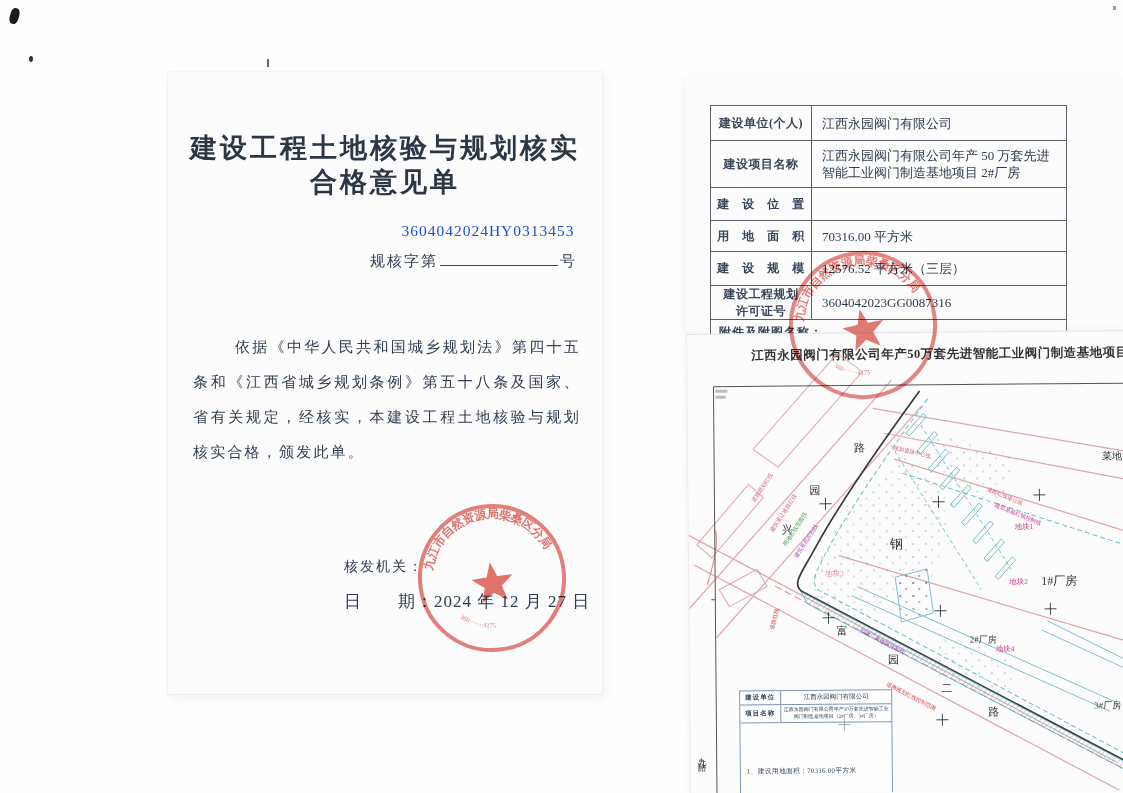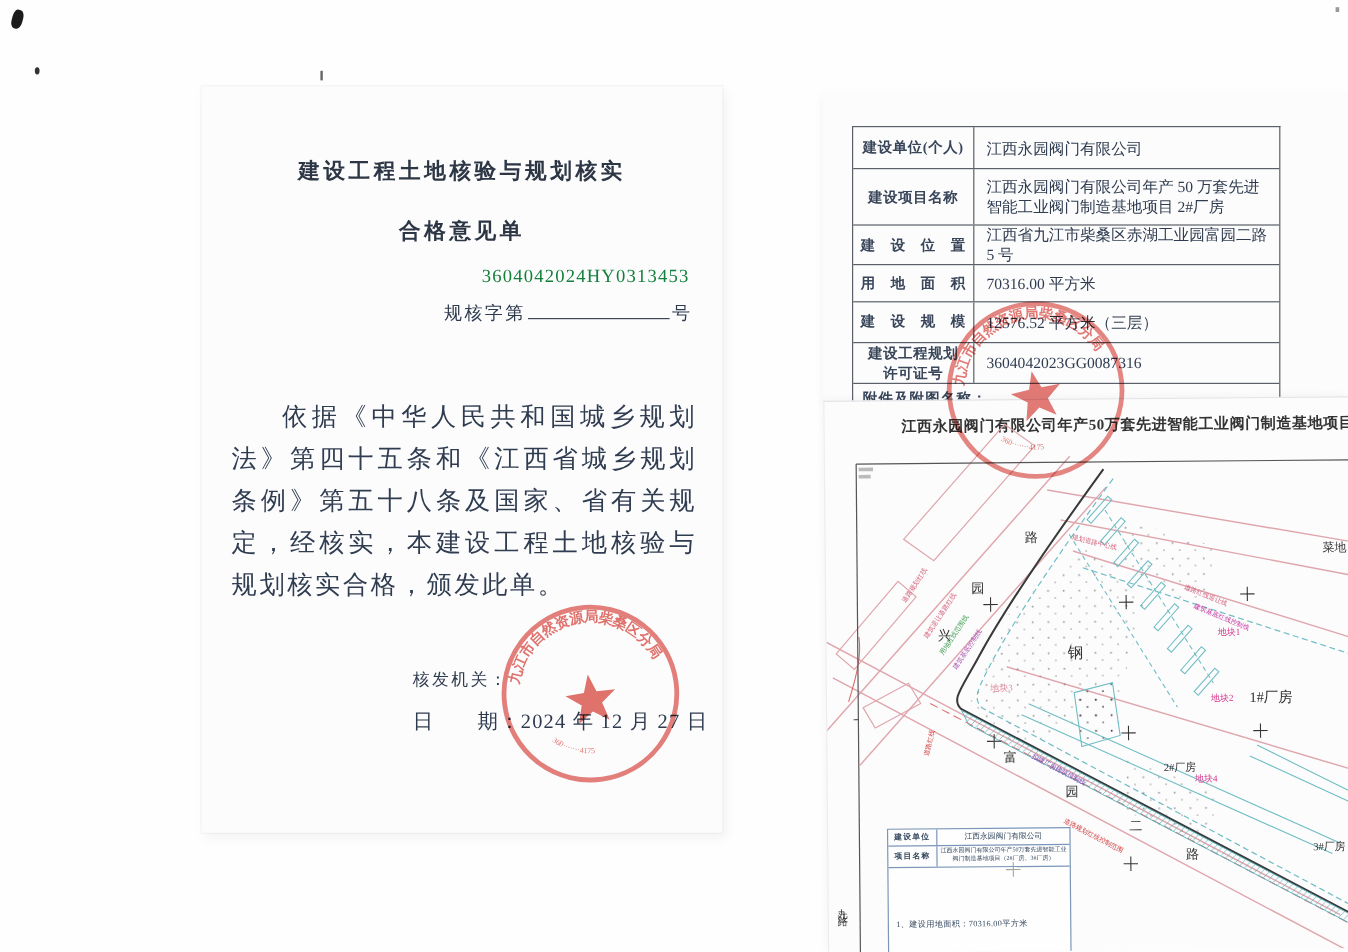--- a/index.html
+++ b/index.html
@@ -3,26 +3,26 @@
 <meta charset="utf-8">
 <style>
   html,body{margin:0;padding:0;width:1123px;height:793px;overflow:hidden;background:#fdfdfd;
     font-family:"Liberation Serif", serif;}
   .canvas{position:absolute;left:0;top:0;width:1123px;height:793px;background:#fefefe;}
   .sheet{position:absolute;background:#fcfcfd;}
   
   .left-sheet{left:168px;top:72px;width:434px;height:622px;
     box-shadow:0 0 0 1px rgba(60,60,80,.04), 3px 4px 10px rgba(0,0,0,.05);}
   .doc-title{position:absolute;left:0;width:100%;text-align:center;font-family:"Liberation Sans",sans-serif;
-    font-weight:700;font-size:18px;letter-spacing:3px;color:#2c3644;}
-  .t1{top:58px}.t2{top:108px}
-  .serial{position:absolute;left:230px;top:150px;width:180px;text-align:center;font-size:15.5px;color:#15803d;letter-spacing:1px;}
+    font-weight:700;font-size:27px;letter-spacing:3px;color:#2c3644;}
+  .t1{top:58px}.t2{top:92px}
+  .serial{position:absolute;left:230px;top:150px;width:180px;text-align:center;font-size:15.5px;color:#1d4ed8;letter-spacing:1px;}
   .docno{position:absolute;left:202px;top:178px;font-size:15px;color:#2e3a4e;letter-spacing:2px;}
   .docno .blank{display:inline-block;width:118px;height:15px;border-bottom:1.2px solid #3c4654;margin:0 2px;}
-  .doc-body{position:absolute;left:25px;top:258px;width:388px;font-size:21px;line-height:35px;
+  .doc-body{position:absolute;left:25px;top:258px;width:388px;font-size:15px;line-height:35px;
     letter-spacing:2.2px;color:#303d51;text-align:justify;text-indent:42px;}
   .issuer{position:absolute;left:176px;top:486px;font-size:14px;letter-spacing:2px;color:#2e3a4e;}
   .dateline{position:absolute;left:176px;top:518px;font-size:17px;letter-spacing:1px;color:#2e3a4e;font-family:Liberation Serif, serif;}
   
   .stamp{position:absolute;width:160px;height:160px;mix-blend-mode:multiply;}
   .stamp-left{left:244px;top:426px;opacity:.85;transform:rotate(-8deg);}
   .stamp-right{left:783px;top:245px;opacity:.8;transform:rotate(-12deg);z-index:30;}
   
   .table-sheet{left:686px;top:76px;width:437px;height:258px;box-shadow:-2px 2px 8px rgba(0,0,0,.04);}
   .itable{position:absolute;left:24px;top:29px;width:357px;border:1px solid #5a5f68;border-bottom:none;box-sizing:border-box;}
@@ -91,21 +91,20 @@
       <div class="irow r1">
         <div class="ilabel">建设单位(个人)</div>
         <div class="ivalue">江西永园阀门有限公司</div>
       </div>
       <div class="irow r2">
         <div class="ilabel">建设项目名称</div>
         <div class="ivalue">江西永园阀门有限公司年产 50 万套先进智能工业阀门制造基地项目 2#厂房</div>
       </div>
       <div class="irow r3">
         <div class="ilabel">建　设　位　置</div>
-        <div class="ivalue">江西省九江市柴桑区赤湖工业园富园二路 5 号</div>
       </div>
       <div class="irow r4">
         <div class="ilabel">用　地　面　积</div>
         <div class="ivalue">70316.00 平方米</div>
       </div>
       <div class="irow r5">
         <div class="ilabel">建　设　规　模</div>
         <div class="ivalue">12576.52 平方米（三层）</div>
       </div>
       <div class="irow r6">

